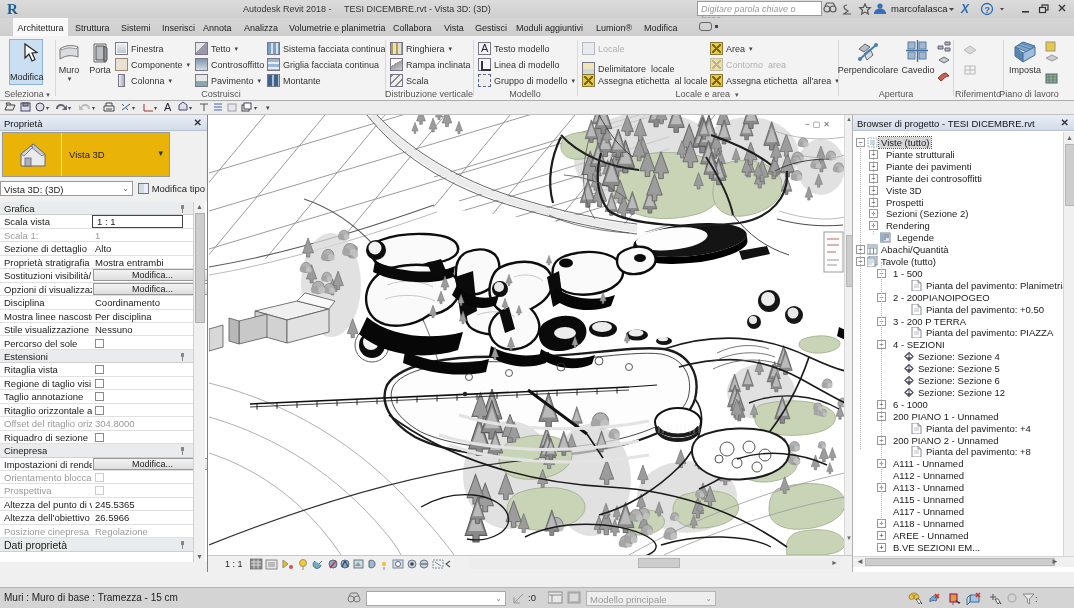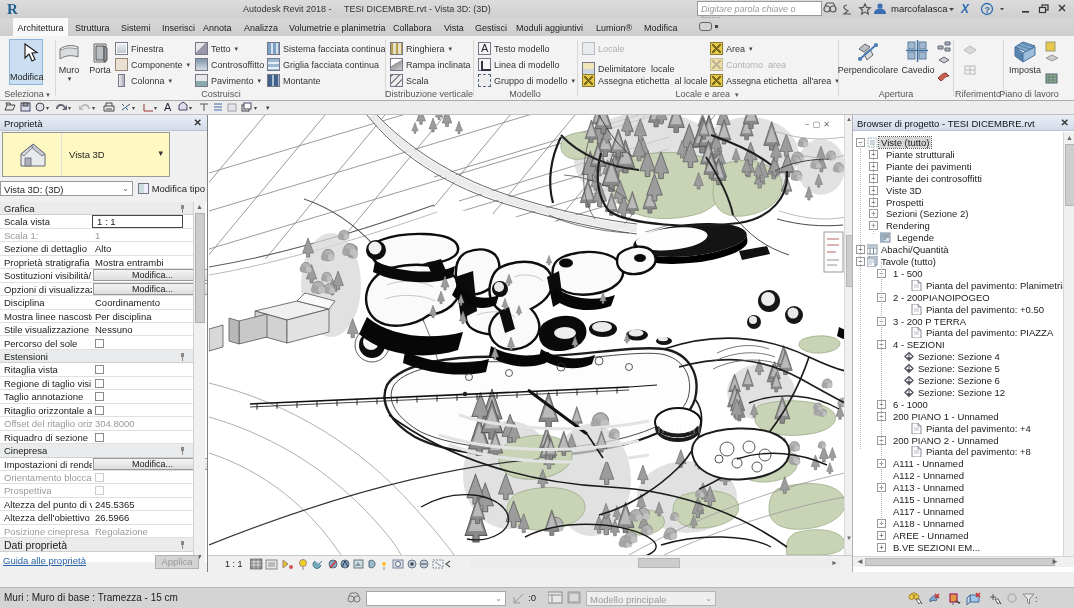--- a/index.html
+++ b/index.html
@@ -339,21 +339,21 @@
         <rect x="238" y="4" width="7" height="6" fill="#eee"></rect>
           <rect x="240" y="2" width="7" height="6" fill="#fff" stroke="#446"></rect>
           <text x="250" y="9" font-size="6" stroke="none" fill="#444">▾</text>
         <text x="262" y="9" font-size="7" stroke="none" fill="#444">▾</text>
       </g>
     </svg>
   </div>
   <div id="props">
     <div class="ptitle">Proprietà<span class="px">✕</span></div>
 
-    <div class="abs" style="left:2px;top:17px;width:168px;height:45px;background:#fef9c3;border:1px solid #999">
+    <div class="abs" style="left:2px;top:17px;width:168px;height:45px;background:#eab308;border:1px solid #999">
       <svg class="abs" style="left:12px;top:5px" width="36" height="34" viewBox="0 0 36 34">
         <path d="M6 16L18 6l12 10v12H6z" fill="#e8eaec" stroke="#667" stroke-width="1"></path>
         <path d="M18 6l12 10-3 2-11-9z" fill="#c8ccd0" stroke="#667" stroke-width=".8"></path>
         <path d="M6 16l10-8 2 1-9 9z" fill="#d5d8db" stroke="#667" stroke-width=".8"></path>
         <rect x="10" y="20" width="6" height="8" fill="#aab0b6" stroke="#667" stroke-width=".8"></rect>
       </svg>
       <div class="abs" style="left:66px;top:16px;font-size:9.5px;color:#222">Vista 3D</div>
       <div class="abs" style="right:6px;top:15px;font-size:9px;color:#333">▾</div>
       <div class="abs" style="left:58px;top:0;width:1px;height:43px;background:#e0e0e0"></div>
     </div>
@@ -469,24 +469,20 @@
           <span style="position:absolute;right:9px;top:3px;width:3px;height:4px;background:#888"></span>
           <span style="position:absolute;right:10px;top:7px;width:1px;height:4px;background:#888"></span>
         </div>
       <div class="abs" style="left:193px;top:0;width:12px;height:360px;background:#f0f0f1;border-left:1px solid #d0d0d0">
         <div style="font-size:7px;color:#666;text-align:center;line-height:10px">▲</div>
         <div style="position:absolute;left:1px;top:11px;width:10px;height:110px;background:#cdcdcd;border:1px solid #b0b0b0"></div>
         <div style="position:absolute;bottom:0;width:100%;font-size:7px;color:#666;text-align:center;line-height:10px">▼</div>
       </div>
     </div>
 
-    <div class="abs" style="left:3px;top:440px;width:200px;height:16px;font-size:9.5px">
-      <span style="color:#2a66a8;text-decoration:underline">Guida alle proprietà</span>
-      <span class="abs" style="left:152px;top:0;width:44px;height:14px;background:#d4d4d4;border:1px solid #b0b0b0;color:#9a9a9a;text-align:center;font-size:9.5px">Applica</span>
-    </div>
   </div>
   <div id="canvas">
 
 <svg id="draw" width="636" height="440" viewBox="0 0 636 440" style="position:absolute;left:1px;top:0">
 <rect width="636" height="440" fill="#ffffff"></rect>
 <g stroke="#8f8f8f" stroke-width="0.9" fill="none">
 <path d="M225,62 L430,0"></path>
 <path d="M250,86 L460,22"></path>
 <path d="M300,104 L500,44"></path>
 <path d="M0,58 L380,-56"></path>

